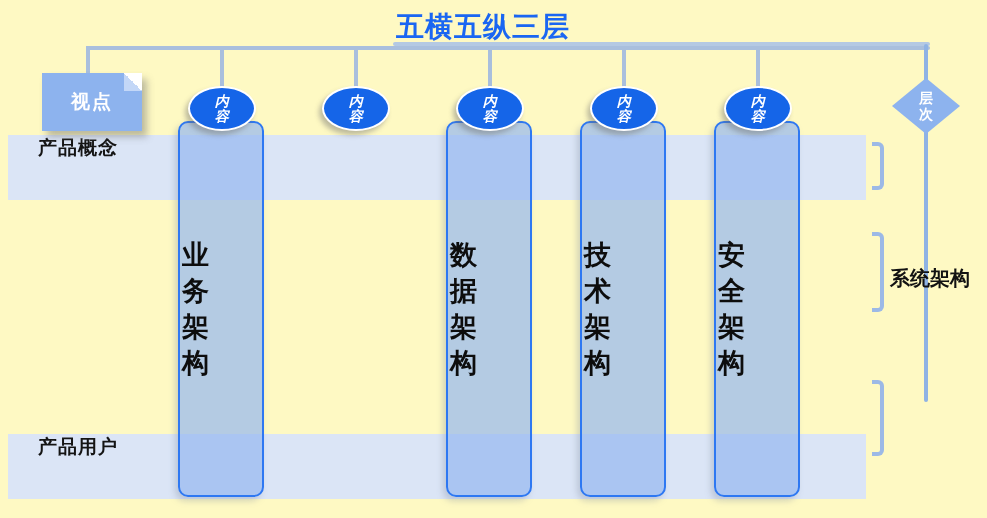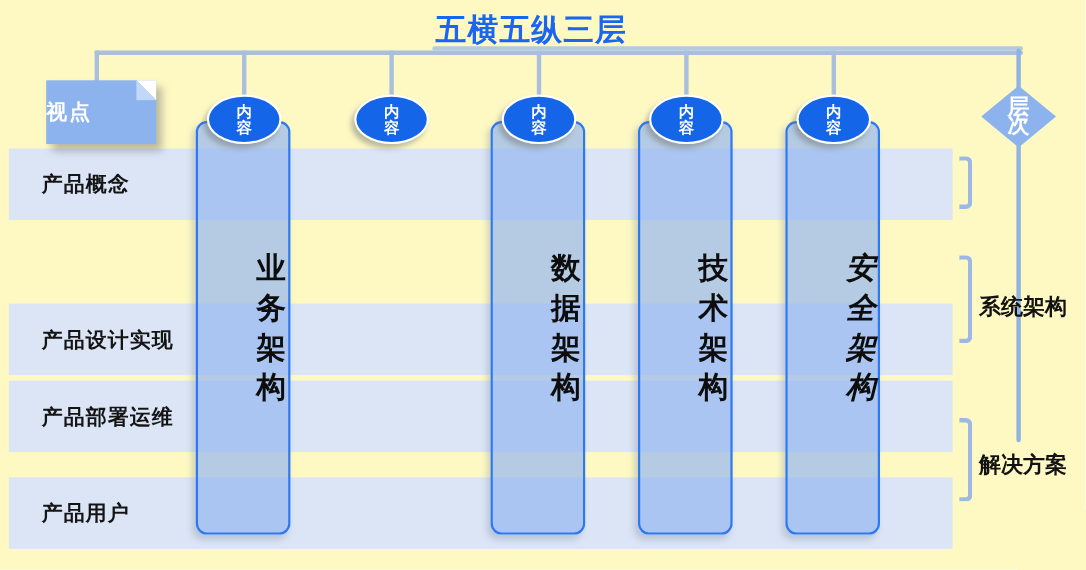--- a/index.html
+++ b/index.html
@@ -18,55 +18,55 @@
   .drop-c0{left:220px;height:42px;}
   .drop-c1{left:354px;height:42px;}
   .drop-c2{left:488px;height:42px;}
   .drop-c3{left:622px;height:42px;}
   .drop-c4{left:756px;height:42px;}
   .vline-right{position:absolute;left:924px;top:44px;width:4px;height:358px;
                background:#8fb3e4;border-radius:2px;}
 
   
   .viewpoint{position:absolute;left:42px;top:73px;width:100px;height:58px;
-             background:#8db3ee;display:flex;align-items:center;justify-content:flex-start;
+             background:#8db3ee;display:flex;align-items:center;justify-content:center;
              color:#ffffff;font-size:19px;font-weight:bold;letter-spacing:2px;
              box-shadow:5px 6px 7px rgba(110,110,110,0.45);}
   .viewpoint .fold{position:absolute;top:0;right:0;width:18px;height:18px;
              background:linear-gradient(225deg,#ffffff 0%,#ffffff 50%,#c3d7f7 50%,#c3d7f7 100%);}
 
   
   .row{position:absolute;left:8px;width:858px;height:65px;background:#dbe5f6;
-       display:flex;align-items:center;}
+       display:flex;align-items:flex-start;}
   .row span{padding-left:30px;font-size:19px;font-weight:bold;color:#141414;letter-spacing:1px;}
   .row0{top:135px;} .row1{top:205px;} .row2{top:276px;} .row3{top:346px;} .row4{top:434px;}
 
   
-  .col{position:absolute;top:110px;width:86px;height:376px;
+  .col{position:absolute;top:121px;width:86px;height:376px;
        background:rgba(151,184,240,0.72);border:2px solid #2e78f2;border-radius:10px;
-       box-sizing:border-box;display:flex;align-items:center;justify-content:flex-end;
+       box-sizing:border-box;display:flex;align-items:center;justify-content:flex-start;
        box-shadow:-3px 4px 6px rgba(130,140,160,0.35);}
   .col .vtext{width:1.15em;font-size:27px;line-height:36px;font-weight:600;color:#0d0d0d;
        word-break:break-all;text-align:center;}
-  .col0{left:178px;} .col1{left:312px;} .col2{left:446px;} .col3{left:580px;} .col4{left:714px;font-style:italic;}
+  .col0{left:178px;} .col1{left:312px;} .col2{left:446px;} .col3{left:580px;} .col4{left:714px;}
 
   
   .badge{position:absolute;top:86px;width:68px;height:45px;border-radius:50%;
          background:#1565e8;border:2.5px solid #ffffff;box-sizing:border-box;
          display:flex;align-items:center;justify-content:center;
          box-shadow:-3px 4px 5px rgba(110,110,110,0.45);}
   .badge .vtext{width:1.05em;font-size:14px;line-height:15px;font-weight:bold;color:#ffffff;
-         word-break:break-all;text-align:center;}
+         word-break:break-all;font-style:italic;}
   .badge0{left:188px;} .badge1{left:322px;} .badge2{left:456px;} .badge3{left:590px;} .badge4{left:724px;}
 
   
   .diamond{position:absolute;left:892px;top:78px;width:68px;height:56px;
            background:#8db3ee;clip-path:polygon(50% 0,100% 50%,50% 100%,0 50%);
            display:flex;align-items:center;justify-content:center;}
-  .diamond .vtext{width:1.05em;font-size:20px;line-height:16px;font-weight:bold;color:#ffffff;
+  .diamond .vtext{width:1.05em;font-size:14px;line-height:16px;font-weight:bold;color:#ffffff;
            word-break:break-all;text-align:center;}
 
   
   .bracket{position:absolute;left:872px;width:12px;border:4px solid #9cb9e6;border-left:none;
            border-radius:0 6px 6px 0;box-sizing:border-box;background:transparent;}
   .bk0{top:142px;height:48px;} .bk1{top:232px;height:80px;} .bk2{top:380px;height:76px;}
 
   .layer-label{position:absolute;left:890px;width:95px;font-size:20px;font-weight:bold;
            color:#121212;white-space:nowrap;}
   .ll0{top:158px;} .ll1{top:265px;} .ll2{top:409px;}
@@ -83,26 +83,20 @@
   <div class="line vdrop drop-viewpoint"></div>
   <div class="line vdrop drop-c0"></div>
   <div class="line vdrop drop-c1"></div>
   <div class="line vdrop drop-c2"></div>
   <div class="line vdrop drop-c3"></div>
   <div class="line vdrop drop-c4"></div>
   <div class="vline-right"></div>
 
   <div class="row row0">
     <span>产品概念</span>
-    </div>
-  <div class="row row2">
-    <span>产品设计实现</span>
-    </div>
-  <div class="row row3">
-    <span>产品部署运维</span>
     </div>
   <div class="row row4">
     <span>产品用户</span>
     </div>
 
   <div class="col col0">
     <div class="vtext">业务架构</div>
     </div>
   <div class="col col3">
     <div class="vtext">技术架构</div>
@@ -137,15 +131,14 @@
 
   <div class="diamond">
     <div class="vtext">层次</div>
   </div>
 
   <div class="bracket bk0"></div>
   <div class="bracket bk1"></div>
   <div class="bracket bk2"></div>
 
   <div class="layer-label ll1">系统架构</div>
-  <div class="layer-label ll2">解决方案</div>
 
 </div>
 
 </body></html>

